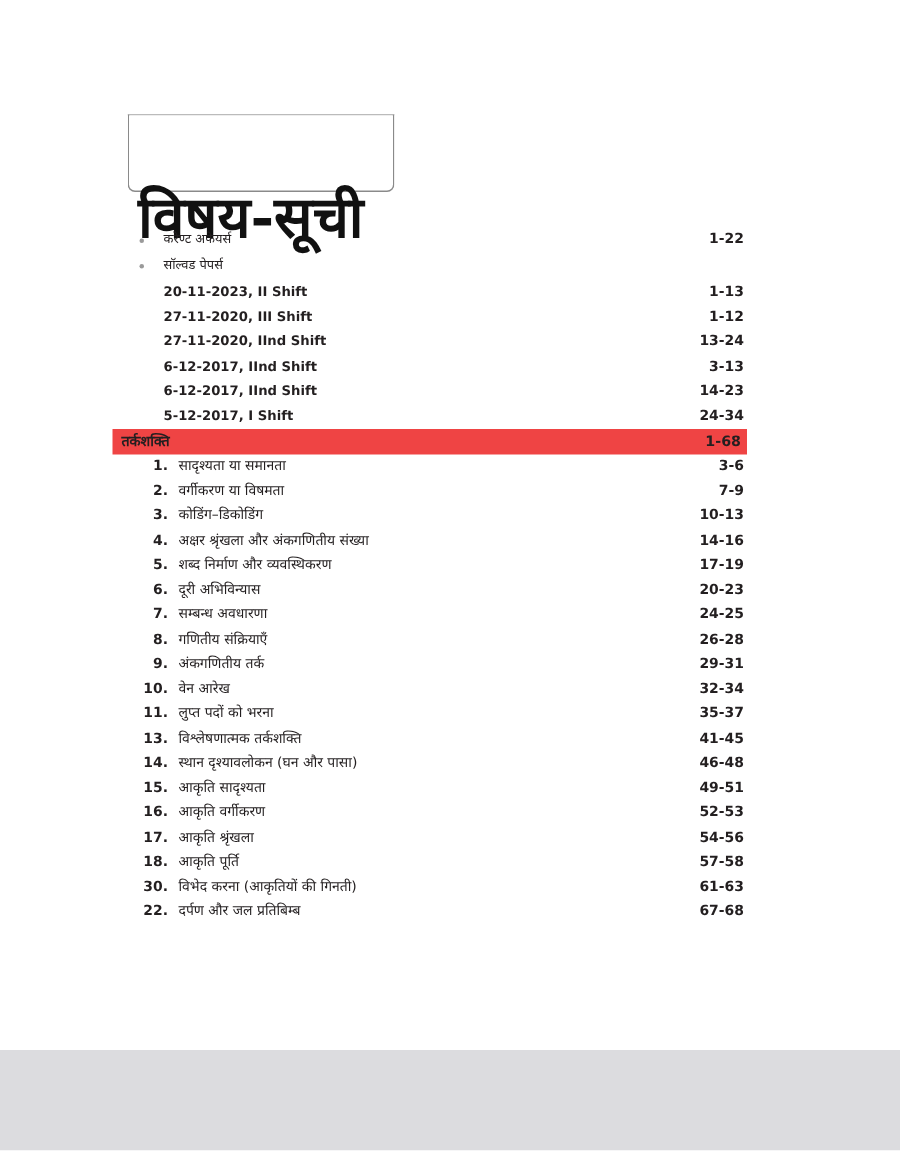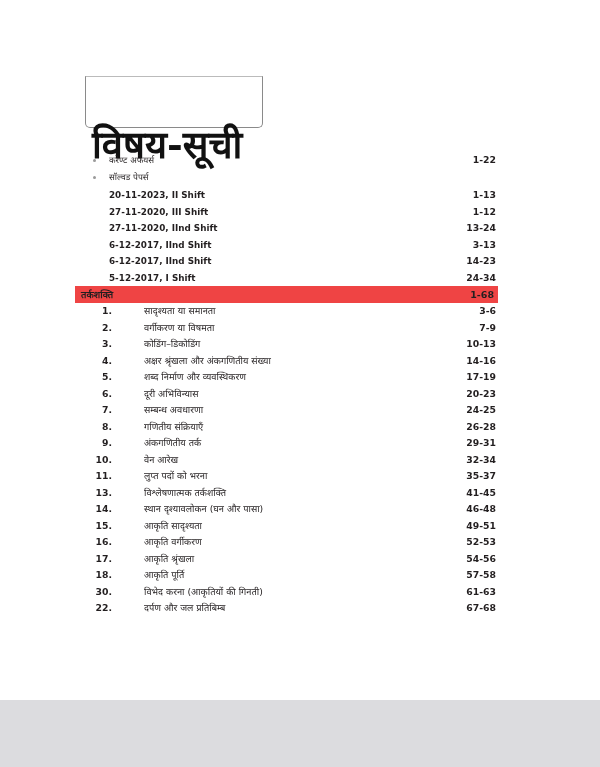--- a/index.html
+++ b/index.html
@@ -34,21 +34,21 @@
     }
     .bullet-row .lbl { position: absolute; left: 34px; font-weight: normal; font-size: 8.6px; }
     .paper-row .lbl { position: absolute; left: 34px; font-weight: bold; font-size: 8.8px; text-align: right; }
     .section-bar {
       position: absolute; left: 75px; top: 286px; width: 423px; height: 17px;
       background: #ef4444;
     }
     .section-bar .lbl { position: absolute; left: 6px; top: 0; font-size: 9.5px; line-height: 17px; font-weight: bold; }
     .section-bar .pg { position: absolute; right: 4px; top: 0; font-size: 9.5px; line-height: 17px; font-weight: bold; }
     .chap-row .num { position: absolute; right: 386px; font-weight: bold; font-size: 9.3px; }
-    .chap-row .lbl { position: absolute; left: 44px; font-size: 9.3px; margin-left: 25px; }
+    .chap-row .lbl { position: absolute; left: 44px; font-size: 9.3px; }
     .footer-band {
       position: absolute; left: 0; top: 700px; width: 600px; height: 67px;
       background: #dcdcdf;
     }
   </style>
 </head>
 <body>
 
 <div class="title-box"></div>
 <div class="title-text">विषय-सूची</div>

